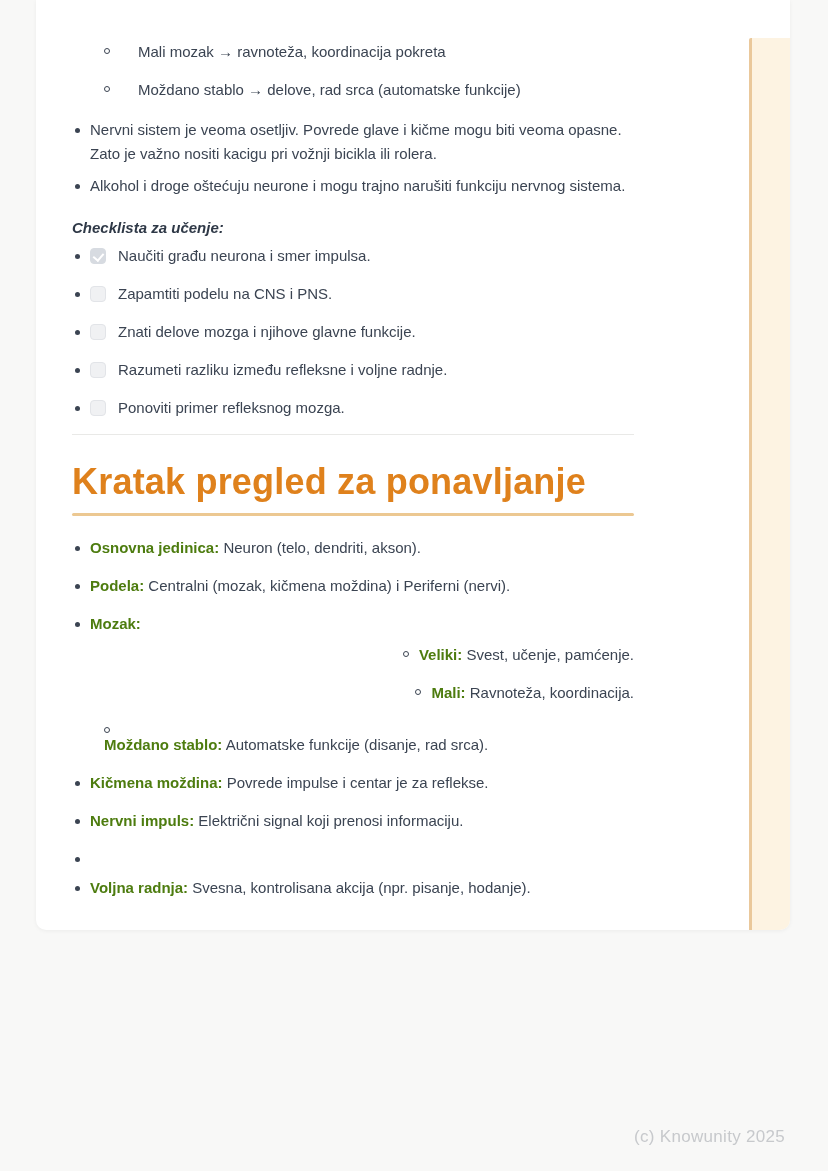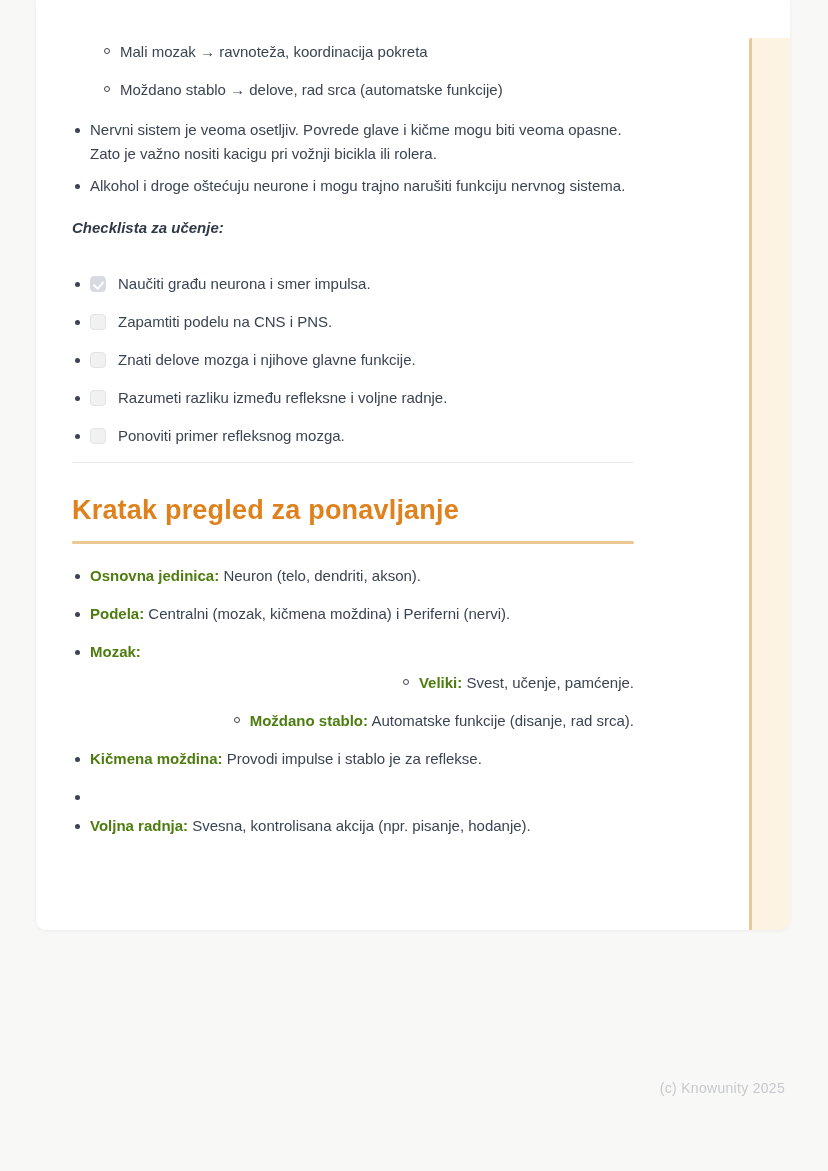--- a/index.html
+++ b/index.html
@@ -32,55 +32,55 @@
   .row { display:flex; align-items:flex-start; }
   .dot {
     flex:0 0 auto; width:5px; height:5px; border-radius:50%;
     background:#3b4452; margin:10px 10px 0 3px;
   }
   .circ {
     flex:0 0 auto; width:6px; height:6px; border-radius:50%;
     border:1.5px solid #3b4452; margin:8px 10px 0 0;
   }
   .sub-indent { margin-left:32px; }
-  .mb14 { margin-bottom:14px; }
+  .mb14 { margin-bottom:14px;gap:18px; }
   .bullets-top { margin-top:16px; }
   .bullets-top li { margin-bottom:8px; }
   .check-head { margin-top:18px; font-weight:700; color:#2f3947;font-style:italic; }
-  .checklist { margin-top:32px; }
+  .checklist { margin-top:4px; }
   .checklist li { margin-bottom:14px; }
   .checkbox {
     flex:0 0 auto; width:16px; height:16px; margin:4px 12px 0 0;
     border-radius:4px;
     background:#f0f1f3; border:1px solid #e2e4e8;
     position:relative;
   }
   .checkbox.checked { background:#d7dbe1; border-color:#d7dbe1; }
   .checkbox.checked::after {
     content:""; position:absolute; left:4px; top:2px;
     width:5px; height:8px;
     border:solid #ffffff; border-width:0 2px 2px 0;
     transform:rotate(40deg);
   }
   .divider { margin-top:6px; height:1px; width:562px; background:#e9e9e7; }
   h1.summary-title {
     margin-top:30px;
-    font-size:27px; line-height:34px; font-weight:700;
+    font-size:36px; line-height:34px; font-weight:700;
     color:#df811c; letter-spacing:0.2px;
   }
   .title-underline { margin-top:14px; height:3px; width:562px; background:#ecc892; border-radius:2px; }
   .summary-list { margin-top:20px; }
   .summary-list > li { margin-bottom:14px; }
   .lead { font-weight:700; color:#4d7c0f; }
   .sub-list { margin-top:7px; }
   .sub-list li { margin-bottom:14px;justify-content:flex-end; }
-  .sub-list li:last-child { margin-bottom:12px; }
+  .sub-list li:last-child { margin-bottom:12px;flex-direction:column; }
   .footer {
-    position:absolute; right:43px; top:1082px;
-    font-size:14px; line-height:13px; color:#c7c9cc; letter-spacing:0.3px;
+    position:absolute; right:43px; top:1130px;
+    font-size:17px; line-height:13px; color:#c7c9cc; letter-spacing:0.3px;
   }
 </style>
 </head>
 <body>
 
 <div class="card">
   <div class="accent-bar"></div>
 
   <div class="content">
 
@@ -179,39 +179,52 @@
             <span class="dot"></span>
             <span><b class="lead">Mozak:</b> <span></span></span>
           </div>
           <ul class="sub-list sub-indent">
 
               <li class="row">
                 <span class="circ"></span>
                 <span><b class="lead">Veliki:</b> <span>Svest, učenje, pamćenje.</span></span>
               </li>
 
+              <li class="row">
+                <span class="circ"></span>
+                <span><b class="lead">Mali:</b> <span>Ravnoteža, koordinacija.</span></span>
+              </li>
 
               <li class="row">
                 <span class="circ"></span>
                 <span><b class="lead">Moždano stablo:</b> <span>Automatske funkcije (disanje, rad srca).</span></span>
               </li>
 
           </ul>
         </li>
 
         <li>
           <div class="row">
             <span class="dot"></span>
-            <span><b class="lead">Kičmena moždina:</b> <span>Provodi impulse i stablo je za reflekse.</span></span>
-          </div>
-          <ul class="sub-list sub-indent">
-            
-          </ul>
-        </li>
-
+            <span><b class="lead">Kičmena moždina:</b> <span>Povrede impulse i centar je za reflekse.</span></span>
+          </div>
+          <ul class="sub-list sub-indent">
+            
+          </ul>
+        </li>
+
+        <li>
+          <div class="row">
+            <span class="dot"></span>
+            <span><b class="lead">Nervni impuls:</b> <span>Električni signal koji prenosi informaciju.</span></span>
+          </div>
+          <ul class="sub-list sub-indent">
+            
+          </ul>
+        </li>
 
         <li>
           <div class="row">
             <span class="dot"></span>
           </div>
           <ul class="sub-list sub-indent">
             
           </ul>
         </li>
 

